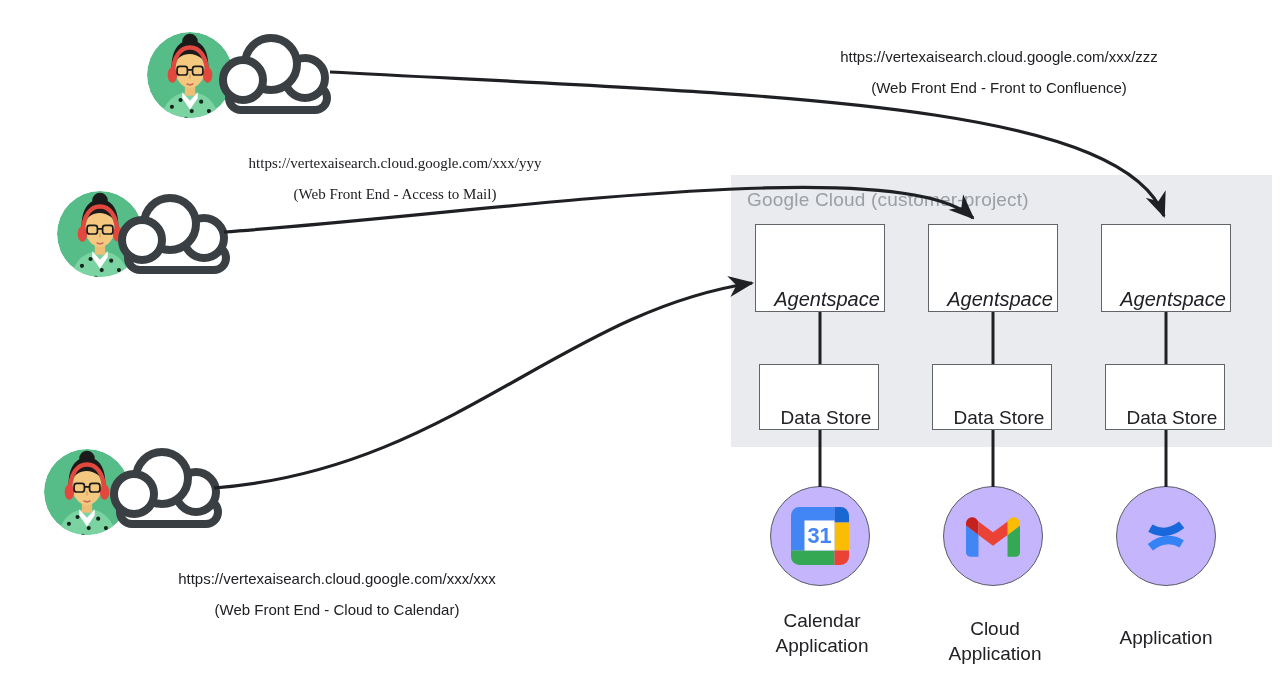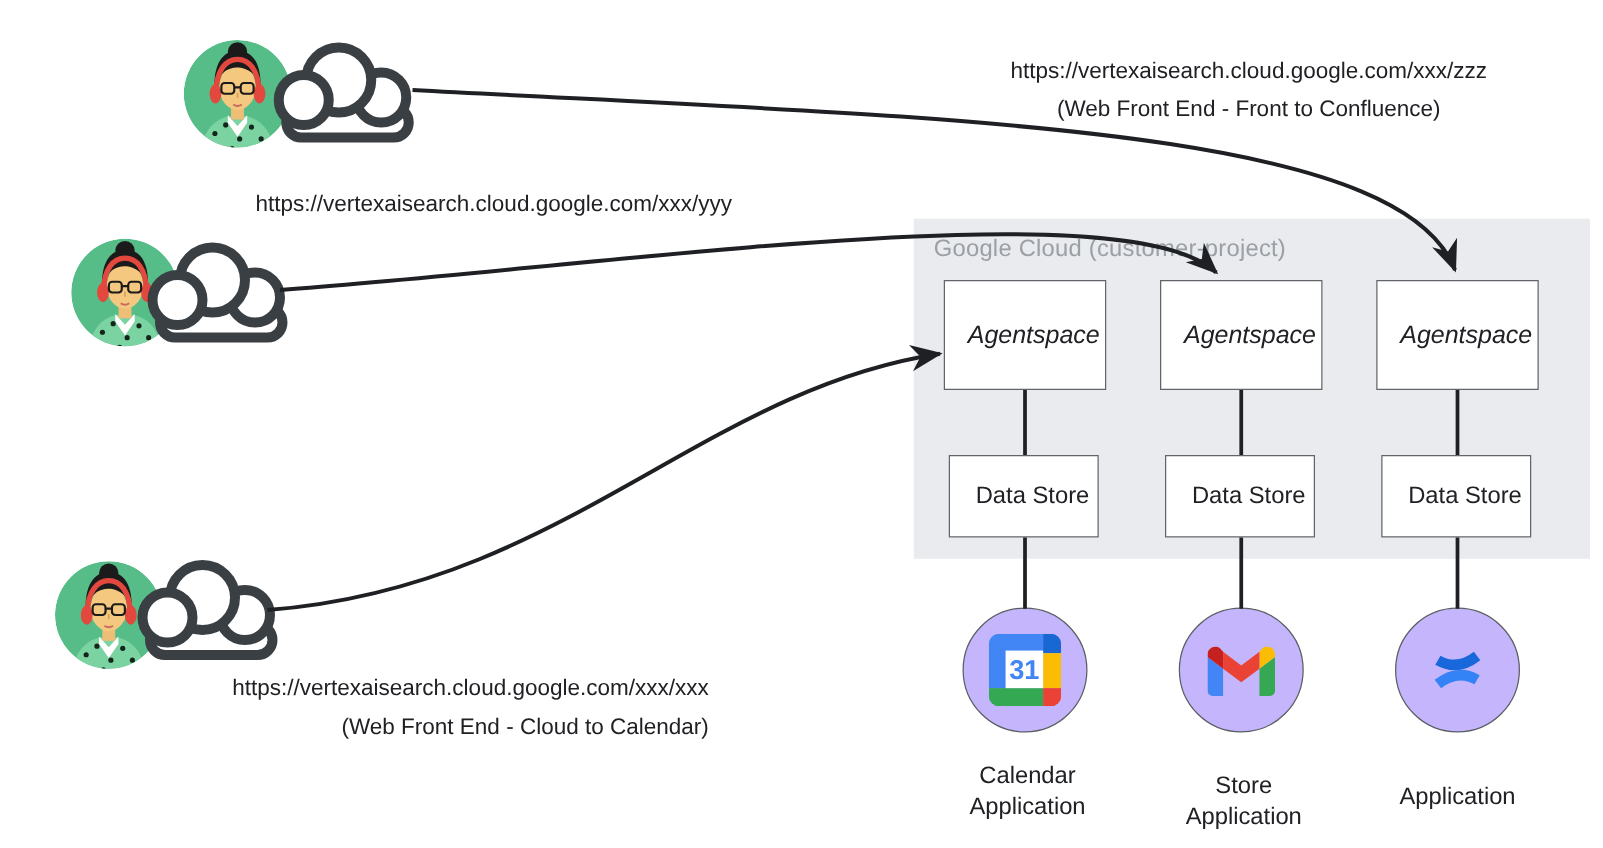--- a/index.html
+++ b/index.html
@@ -2,48 +2,49 @@
 <html style="--background: #ffffff; --container_fill: #e9ebee; --container_title: #9aa0a6; --box_border: #616569; --box_fill: #ffffff; --text: #202124; --arrow: #1e2023; --avatar_green: #57bd88; --headphone_red: #e2483d; --cloud_outline: #3a3f44; --calendar_blue: #4285f4; --calendar_dark_blue: #1967d2; --calendar_yellow: #fbbc04; --calendar_green: #34a853; --calendar_red: #ea4335; --gmail_dark_red: #c5221f; --confluence_blue_dark: #1868db; --confluence_blue_light: #3382f6;"><head>
 <meta charset="utf-8">
 <style>
   :root{
     --background:#ffffff; --container_fill:#e9ebee; --container_title:#9aa0a6;
     --box_border:#616569; --box_fill:#ffffff; --text:#202124; --arrow:#1e2023;
   }
   html,body{margin:0;padding:0;background:var(--background);}
   #canvas{position:relative;width:1282px;height:678px;background:var(--background);
     font-family:"Liberation Sans",sans-serif;color:var(--text);overflow:hidden;}
-  .url-block{position:absolute;text-align:center;font-size:18px;line-height:31px;color:var(--text);}
+  .url-block{position:absolute;text-align:center;font-size:15px;line-height:31px;color:var(--text);}
   .container-box{position:absolute;left:731px;top:175px;width:541px;height:272px;background:var(--container_fill);}
   .container-title{position:absolute;left:747px;top:189px;font-size:19px;color:var(--container_title);letter-spacing:.2px;}
   .node{position:absolute;background:var(--box_fill);border:1.6px solid var(--box_border);
-    display:flex;align-items:center;justify-content:center;box-sizing:border-box;font-size:19px;color:var(--text);padding-left:14px;}
+    display:flex;align-items:flex-end;justify-content:center;box-sizing:border-box;font-size:19px;color:var(--text);padding-left:14px;}
   .agent{width:130px;height:88px;top:224px;font-style:italic;font-size:20px;}
   .store{width:120px;height:66px;top:364px;}
   .app-circle{position:absolute;top:486px;width:100px;height:100px;border-radius:50%;
     background:#c4b5fd;border:1.6px solid #5a5e63;box-sizing:border-box;display:flex;align-items:center;justify-content:center;}
   .app-label{position:absolute;width:170px;text-align:center;font-size:19px;line-height:25px;color:var(--text);}
   #overlay{position:absolute;left:0;top:0;pointer-events:none;}
 </style>
 </head>
 <body>
 
 <div id="canvas">
 
   <div class="container-box"></div>
   <div class="container-title">Google Cloud (customer-project)</div>
 
   <div class="url-block" style="left:769px;top:41px;width:460px;">
     <div>https://vertexaisearch.cloud.google.com/xxx/zzz</div>
     <div>(Web Front End - Front to Confluence)</div>
   </div>
-  <div class="url-block" style="left:165px;top:148px;width:460px;">
+  <div class="url-block" style="left:165px;top:148px;width:460px;font-family:Liberation Serif, serif;">
     <div>https://vertexaisearch.cloud.google.com/xxx/yyy</div>
+    <div>(Web Front End - Access to Mail)</div>
   </div>
-  <div class="url-block" style="left:107px;top:535px;width:460px;text-align:right;">
+  <div class="url-block" style="left:107px;top:563px;width:460px;">
     <div>https://vertexaisearch.cloud.google.com/xxx/xxx</div>
     <div>(Web Front End - Cloud to Calendar)</div>
   </div>
 
   <div class="node agent" style="left:755px;">
     <span>Agentspace</span>
   </div>
   <div class="node store" style="left:759px;">
     <span>Data Store</span>
   </div>
@@ -77,21 +78,21 @@
   <div class="app-circle" style="left:943px;">
     <svg width="54" height="42" viewBox="0 0 52 40">
       <path fill="#4285f4" d="M4 40h8V19L0 10v26c0 2.2 1.8 4 4 4z"></path>
       <path fill="#34a853" d="M40 40h8c2.2 0 4-1.8 4-4V10l-12 9z"></path>
       <path fill="#fbbc04" d="M40 6v13l12-9V8c0-4.9-5.6-7.7-9.6-4.8z"></path>
       <path fill="#c5221f" d="M12 19V6L9.6 3.2C5.6.3 0 3.1 0 8v2z"></path>
       <path fill="#ea4335" d="M12 6l14 10.5L40 6v13L26 29.5 12 19z"></path>
     </svg>
   </div>
   <div class="app-label" style="left:910px;top:616px;">
-    <div>Store</div>
+    <div>Cloud</div>
     <div>Application</div>
   </div>
 
   <div class="node agent" style="left:1101px;">
     <span>Agentspace</span>
   </div>
   <div class="node store" style="left:1105px;">
     <span>Data Store</span>
   </div>
   <div class="app-circle" style="left:1116px;">

